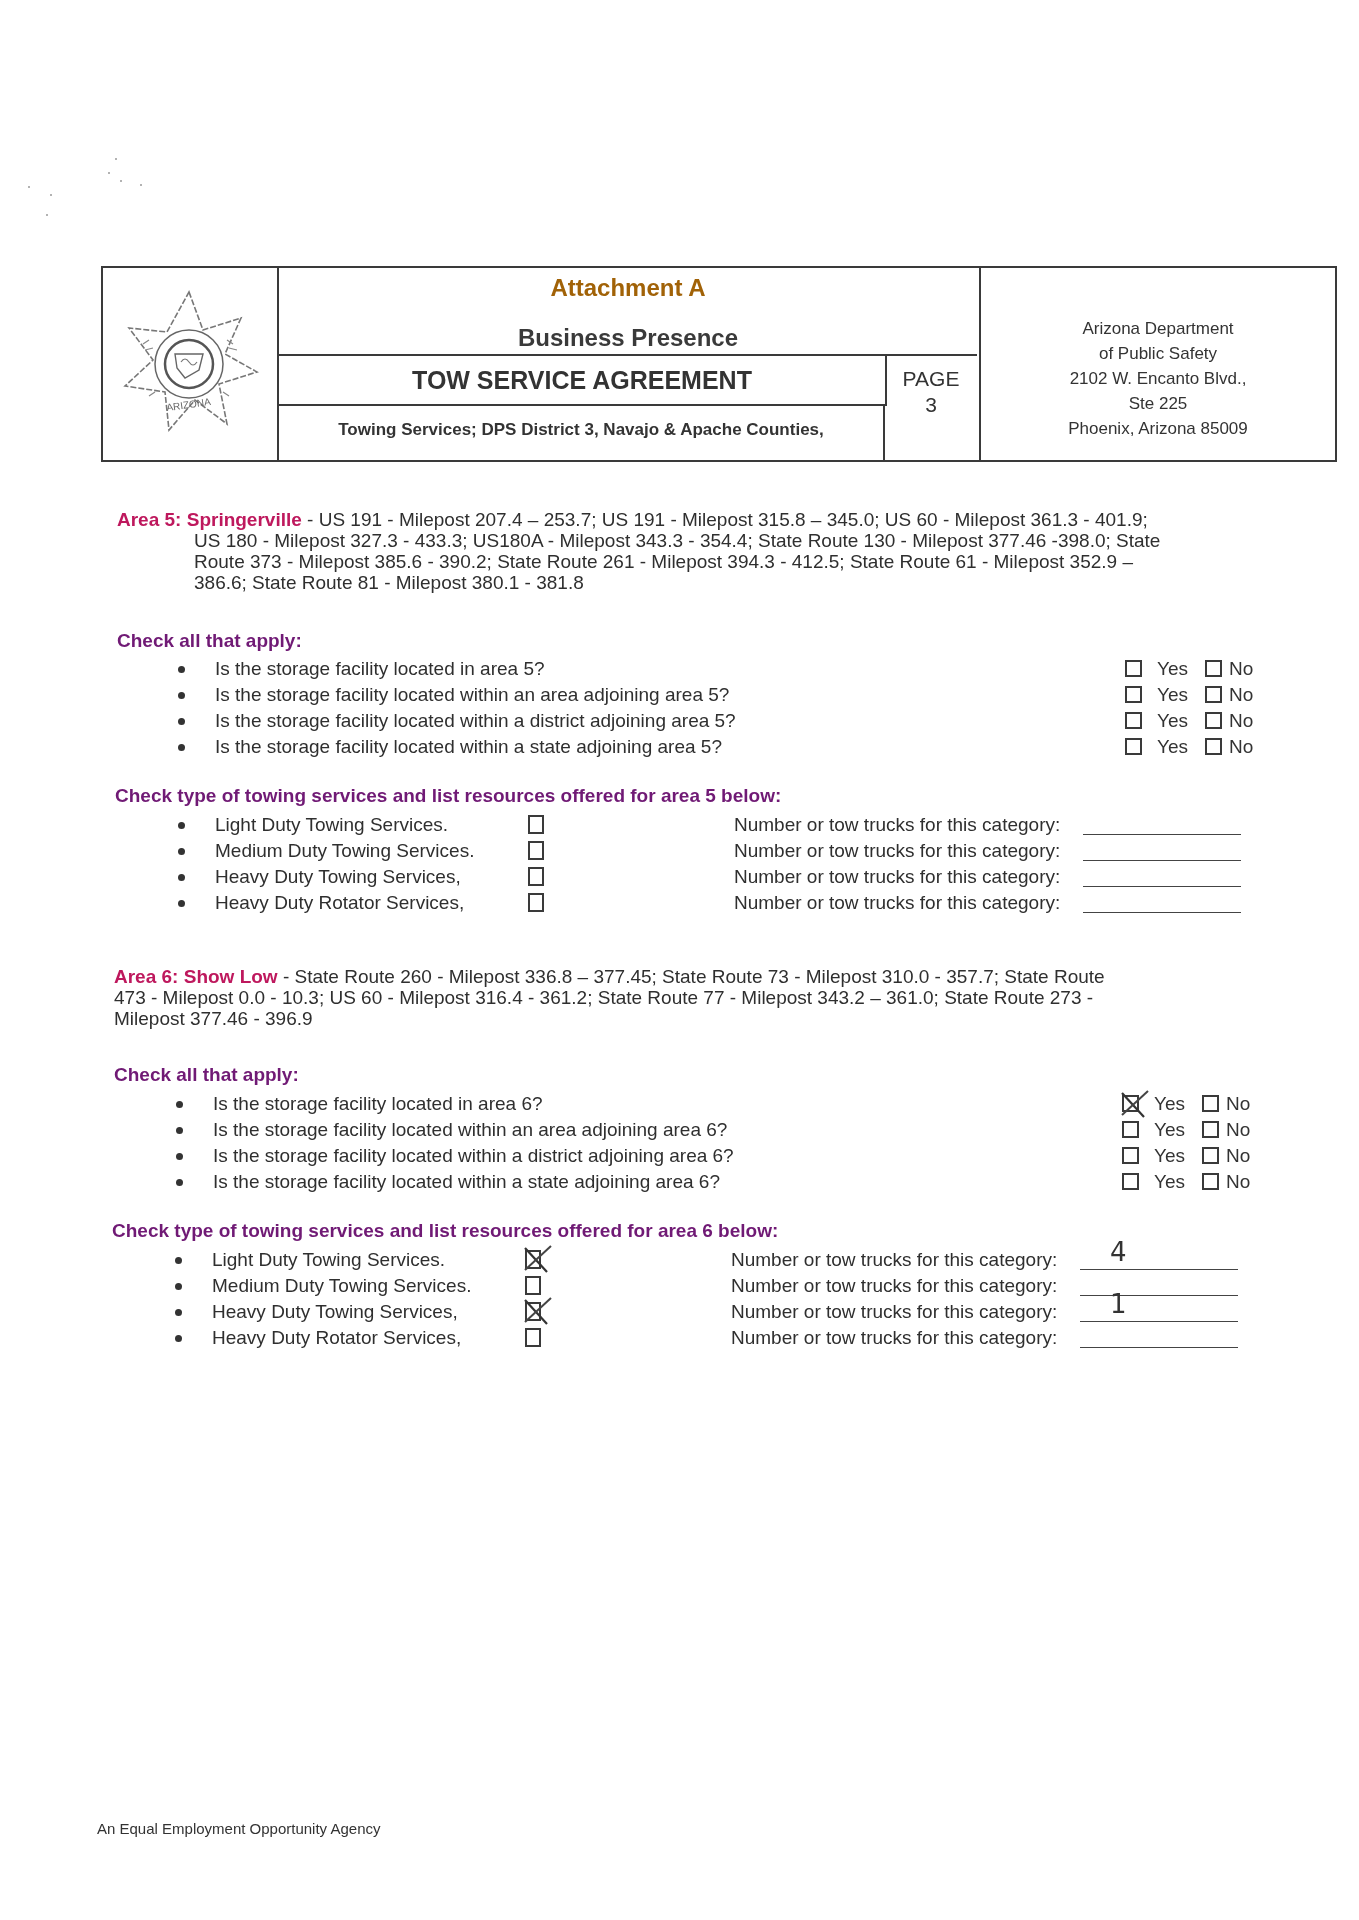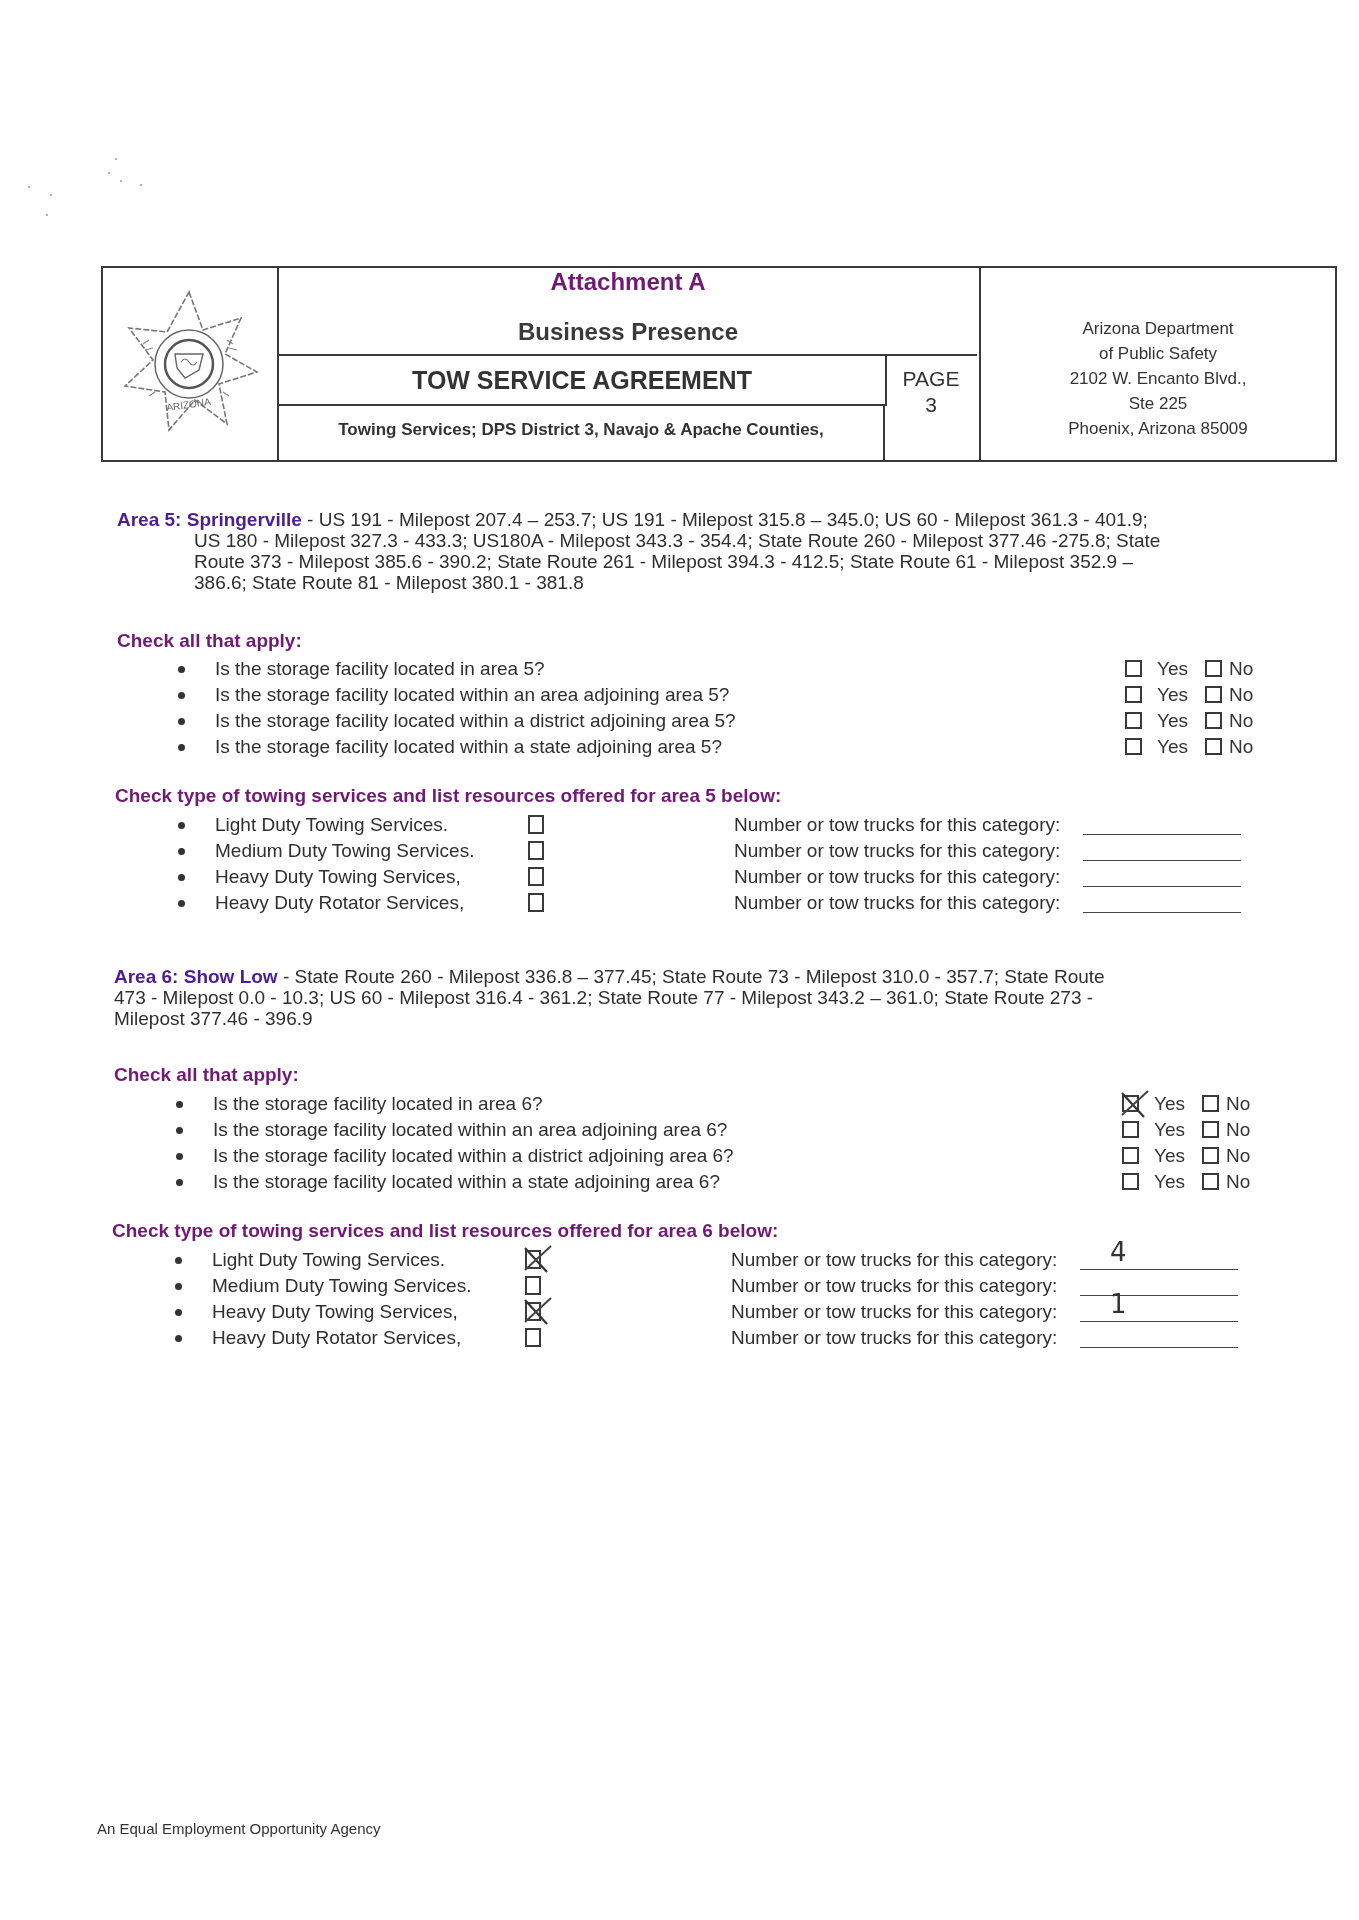--- a/index.html
+++ b/index.html
@@ -17,21 +17,21 @@
     }
     .hdr-logo {
       position: absolute; left: 0; top: 0; width: 174px; height: 192px;
       border-right: 2px solid #3a3a3a;
     }
     .hdr-logo svg { position: absolute; left: 12px; top: 20px; }
     .hdr-title {
       position: absolute; left: 176px; top: 0; width: 698px; height: 86px;
       border-bottom: 2px solid #3a3a3a; text-align: center;
     }
-    .hdr-title .t1 { font-weight: bold; font-size: 24px; line-height: 28px; color: #701a75; }
+    .hdr-title .t1 { font-weight: bold; font-size: 24px; margin-top: 6px; line-height: 28px; color: #a16207; }
     .hdr-title .t2 { font-weight: bold; font-size: 24px; line-height: 30px; color: #3a3a3a; margin-top: 21px; }
     .hdr-agree {
       position: absolute; left: 176px; top: 88px; width: 606px; height: 48px;
       border-bottom: 2px solid #3a3a3a; border-right: 2px solid #3a3a3a;
       text-align: center; font-weight: bold; font-size: 25px; line-height: 48px; color: #333;
     }
     .hdr-sub {
       position: absolute; left: 176px; top: 138px; width: 606px; height: 54px;
       border-right: 2px solid #3a3a3a; text-align: center;
       font-weight: bold; font-size: 17px; line-height: 22px; color: #333; padding-top: 13px; box-sizing: border-box;
@@ -43,21 +43,21 @@
     .hdr-addr {
       position: absolute; left: 876px; top: 0; width: 356px; height: 192px;
       border-left: 2px solid #3a3a3a; text-align: center;
       font-size: 17px; line-height: 25px; color: #333; padding-top: 48px; box-sizing: border-box;
     }
 
     
     .area-desc {
       position: absolute; font-size: 19px; line-height: 21px; color: #2f2f2f;
     }
-    .area-desc b { color: #4c1d95; }
+    .area-desc b { color: #be185d; }
     .area5-desc { left: 117px; top: 509px; width: 1170px; }
     .area5-desc .cont { padding-left: 77px; display: block; }
     .area6-desc { left: 114px; top: 966px; width: 1130px; }
 
     .check-h {
       position: absolute; font-weight: bold; font-size: 19px; color: #701a75;
     }
     .q-list { position: absolute; font-size: 19px; line-height: 26px; color: #2f2f2f; }
     .q-row { position: relative; height: 26px; }
     .bullet { position: absolute; left: 0; top: 10px; width: 7px; height: 7px; border-radius: 50%; background: #333; }
@@ -128,21 +128,21 @@
     <div>Arizona Department</div>
     <div>of Public Safety</div>
     <div>2102 W. Encanto Blvd.,</div>
     <div>Ste 225</div>
     <div>Phoenix, Arizona 85009</div>
   </div>
 </div>
 
 <div class="area-desc area5-desc">
   <span><b>Area 5:</b> <b>Springerville</b><span> - US 191 - Milepost 207.4 – 253.7; US 191 - Milepost 315.8 – 345.0; US 60 - Milepost 361.3 - 401.9;</span></span>
-  <span class="cont">US 180 - Milepost 327.3 - 433.3; US180A - Milepost 343.3 - 354.4; State Route 260 - Milepost 377.46 -275.8; State</span>
+  <span class="cont">US 180 - Milepost 327.3 - 433.3; US180A - Milepost 343.3 - 354.4; State Route 130 - Milepost 377.46 -398.0; State</span>
   <span class="cont">Route 373 - Milepost 385.6 - 390.2; State Route 261 - Milepost 394.3 - 412.5; State Route 61 - Milepost 352.9 –</span>
   <span class="cont">386.6; State Route 81 - Milepost 380.1 - 381.8</span>
 </div>
 
 <div class="check-h" style="left:117px;top:630px">Check all that apply:</div>
 <div class="q-list" style="left:178px;top:656px;width:700px" id="q5">
     <div class="q-row">
       <span class="bullet"></span>
       <span class="q-text">Is the storage facility located in area 5?</span>
     </div>

